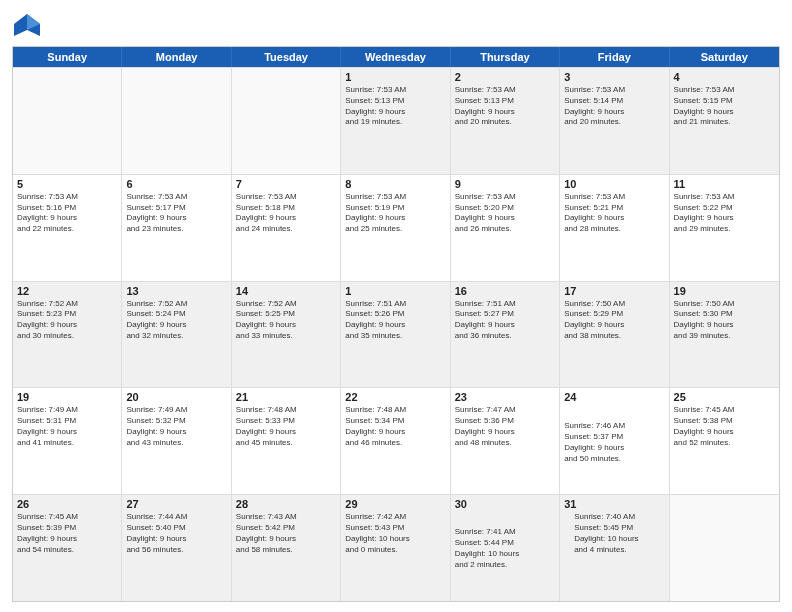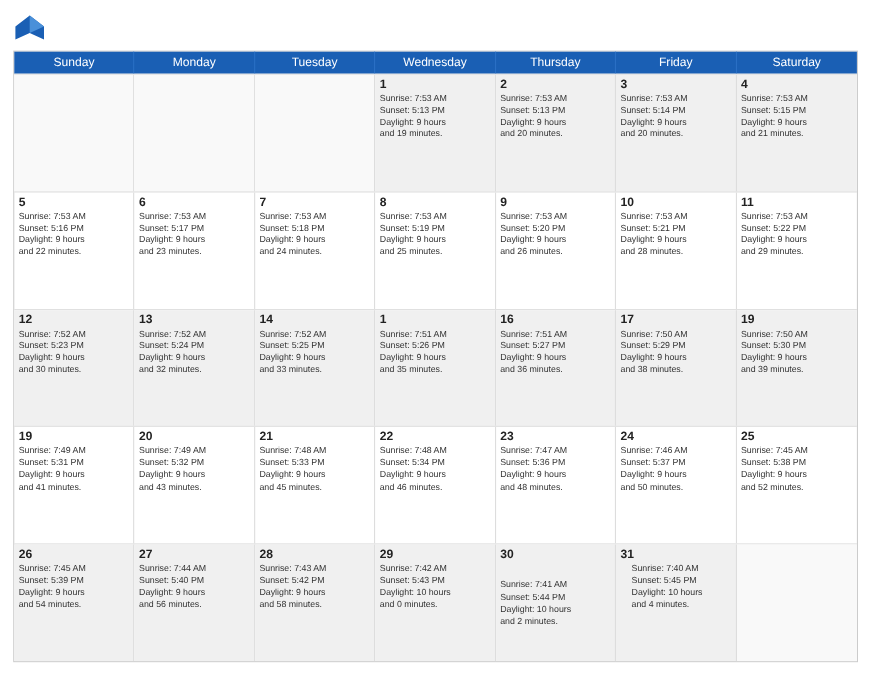--- a/index.html
+++ b/index.html
@@ -66,21 +66,21 @@
       border: 1px solid #ccc;
     }
     .cal-header-row {
       display: grid;
       grid-template-columns: repeat(7, 1fr);
       background: #1a5fb4;
     }
     .cal-header-cell {
       color: #fff;
       font-size: 11px;
-      font-weight: normal;
+      font-weight: bold;
       text-align: center;
       padding: 4px 2px;
       border-right: 1px solid #2a6fc4;
     }
     .cal-header-cell:last-child { border-right: none; }
     .cal-body {
       flex: 1;
       display: flex;
       flex-direction: column;
     }
@@ -313,21 +313,21 @@
           </div>
           <div class="cal-cell">
             <div class="cell-day">23</div>
             <div class="cell-info" style="white-space: pre-line;">Sunrise: 7:47 AM
 Sunset: 5:36 PM
 Daylight: 9 hours
 and 48 minutes.</div>
           </div>
           <div class="cal-cell">
             <div class="cell-day">24</div>
-            <div class="cell-info" style="white-space: pre-line;">Sunrise: 7:46 AM
+            <div class="cell-info" style="white-space: pre-line; margin-top: 16px;">Sunrise: 7:46 AM
 Sunset: 5:37 PM
 Daylight: 9 hours
 and 50 minutes.</div>
           </div>
           <div class="cal-cell">
             <div class="cell-day">25</div>
             <div class="cell-info" style="white-space: pre-line;">Sunrise: 7:45 AM
 Sunset: 5:38 PM
 Daylight: 9 hours
 and 52 minutes.</div>

